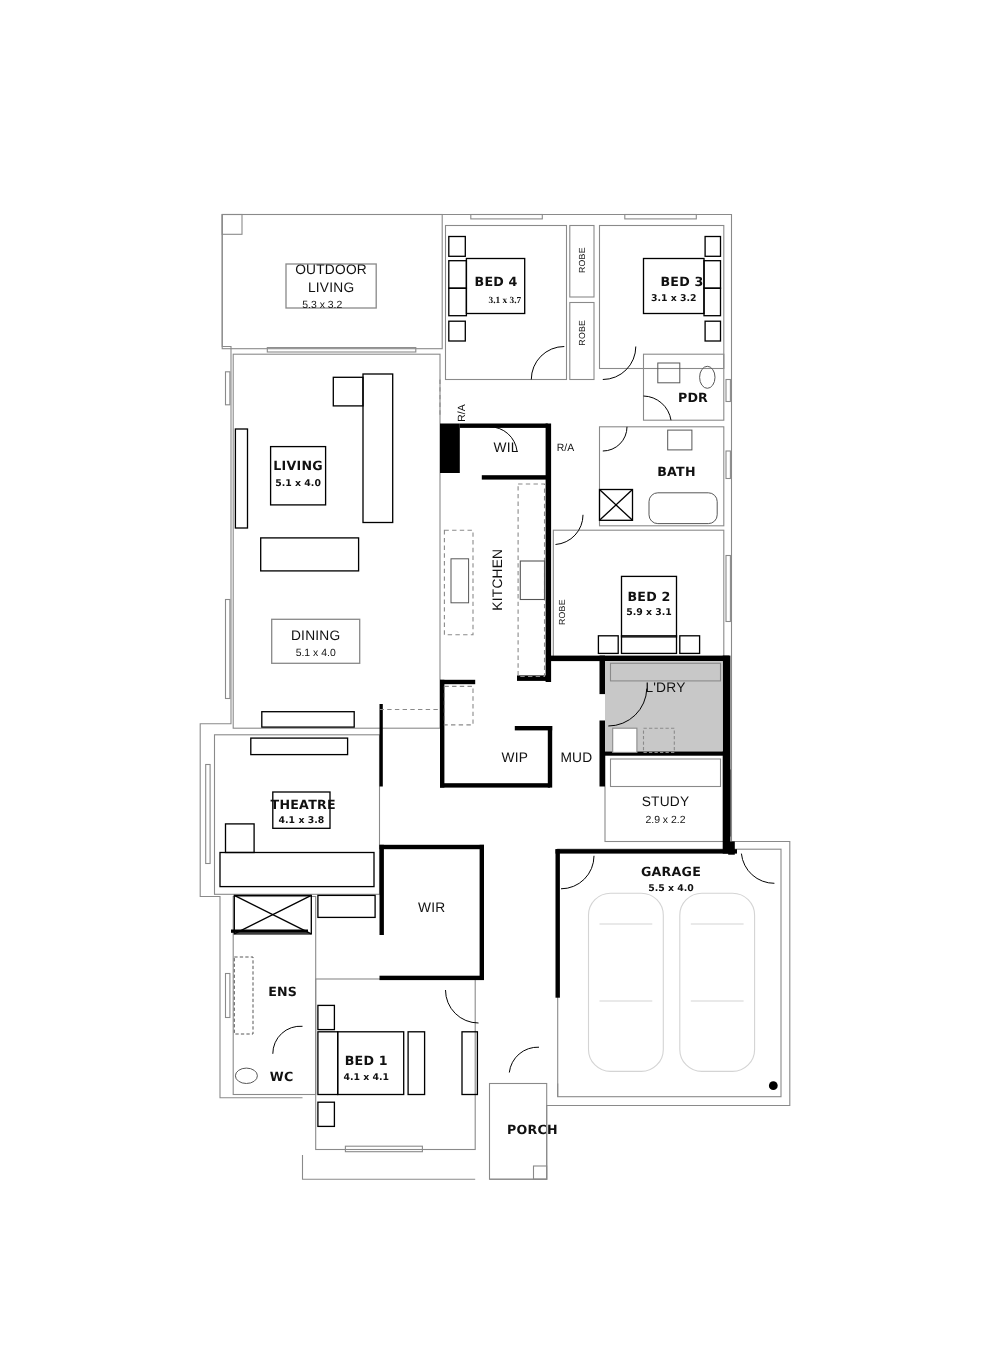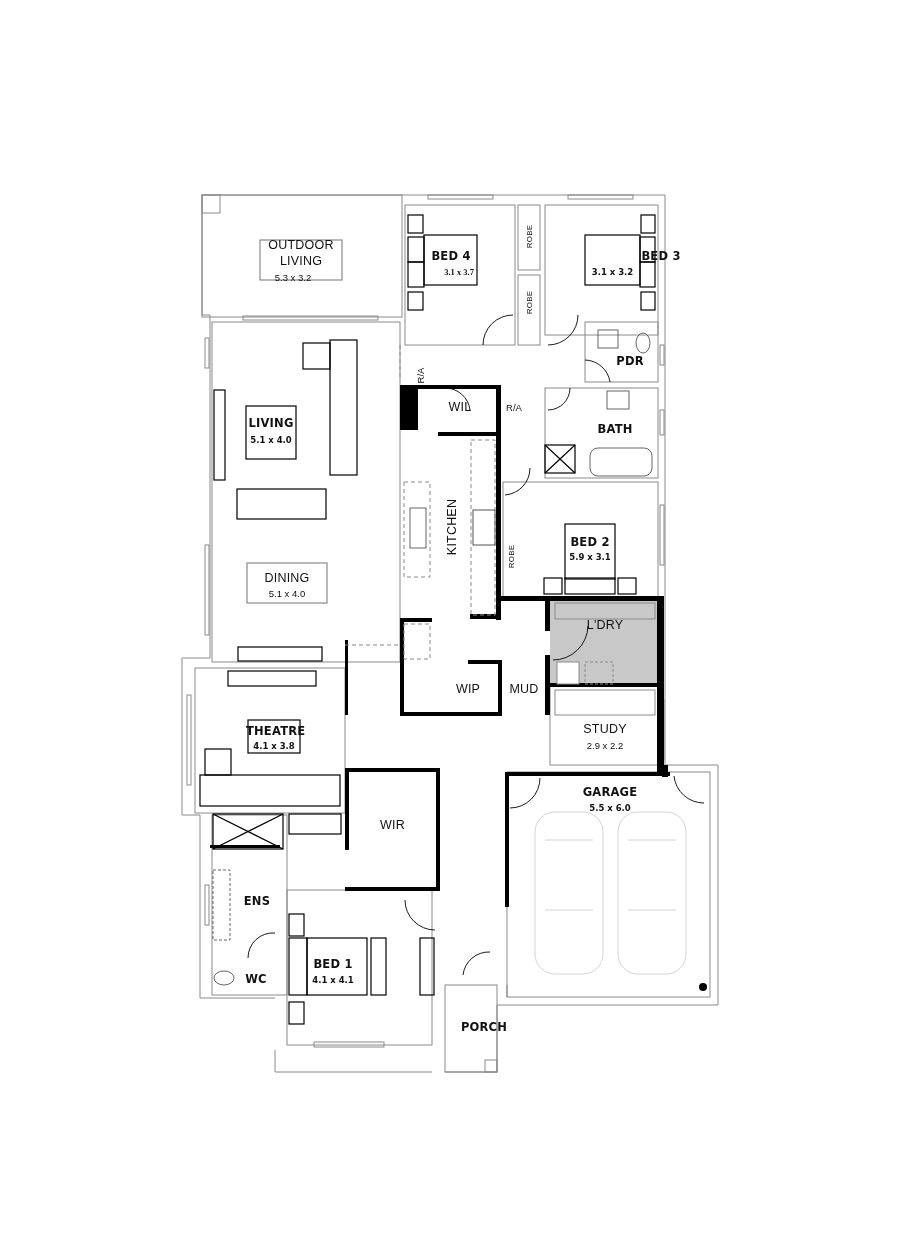--- a/index.html
+++ b/index.html
@@ -198,21 +198,21 @@
   </g>
 </svg>
 
 <div class="lbl rname" style="left:262px; top:238px; width:78px;">OUTDOOR</div>
 <div class="lbl rname" style="left:262px; top:254px; width:78px;">LIVING</div>
 <div class="lbl rdim light" style="left:262px; top:272px; width:62px;">5.3 x 3.2</div>
 
 <div class="lbl rname bold" style="left:426px; top:249px; width:50px;">BED 4</div>
 <div class="lbl rdim" style="left:426px; top:267px; width:66px;font-family:Liberation Serif, serif;">3.1 x 3.7</div>
 
-<div class="lbl rname bold" style="left:585px; top:249px; width:70px;padding-left:41px;">BED 3</div>
+<div class="lbl rname bold" style="left:585px; top:249px; width:70px;">BED 3</div>
 <div class="lbl rdim" style="left:585px; top:267px; width:55px;">3.1 x 3.2</div>
 
 <div class="lbl rname small vert" style="left:510px; top:232px; width:38px;">ROBE</div>
 <div class="lbl rname small vert" style="left:510px; top:298px; width:38px;">ROBE</div>
 
 <div class="lbl rname bold" style="left:610px; top:354px; width:40px;">PDR</div>
 
 <div class="lbl rname bold" style="left:246px; top:416px; width:50px;">LIVING</div>
 <div class="lbl rdim" style="left:246px; top:435px; width:50px;">5.1 x 4.0</div>
 
@@ -237,21 +237,21 @@
 
 <div class="lbl rname" style="left:575px; top:722px; width:60px;">STUDY</div>
 <div class="lbl rdim light" style="left:575px; top:740px; width:60px;">2.9 x 2.2</div>
 
 <div class="lbl rname bold" style="left:246px; top:724px; width:56px;">THEATRE</div>
 <div class="lbl rdim" style="left:246px; top:741px; width:56px;">4.1 x 3.8</div>
 
 <div class="lbl rname" style="left:370px; top:818px; width:45px;">WIR</div>
 
 <div class="lbl rname bold" style="left:570px; top:785px; width:80px;">GARAGE</div>
-<div class="lbl rdim" style="left:570px; top:803px; width:80px;">5.5 x 6.0</div>
+<div class="lbl rdim" style="left:570px; top:803px; width:80px;">5.5 x 4.0</div>
 
 <div class="lbl rname bold" style="left:237px; top:894px; width:40px;">ENS</div>
 <div class="lbl rname bold" style="left:236px; top:972px; width:40px;">WC</div>
 
 <div class="lbl rname bold" style="left:308px; top:957px; width:50px;">BED 1</div>
 <div class="lbl rdim" style="left:308px; top:975px; width:50px;">4.1 x 4.1</div>
 
 <div class="lbl rname bold" style="left:446px; top:1020px; width:76px;">PORCH</div>
 
 <div class="lbl rdim light small vert" style="left:408px; top:370px; width:24px;">R/A</div>

